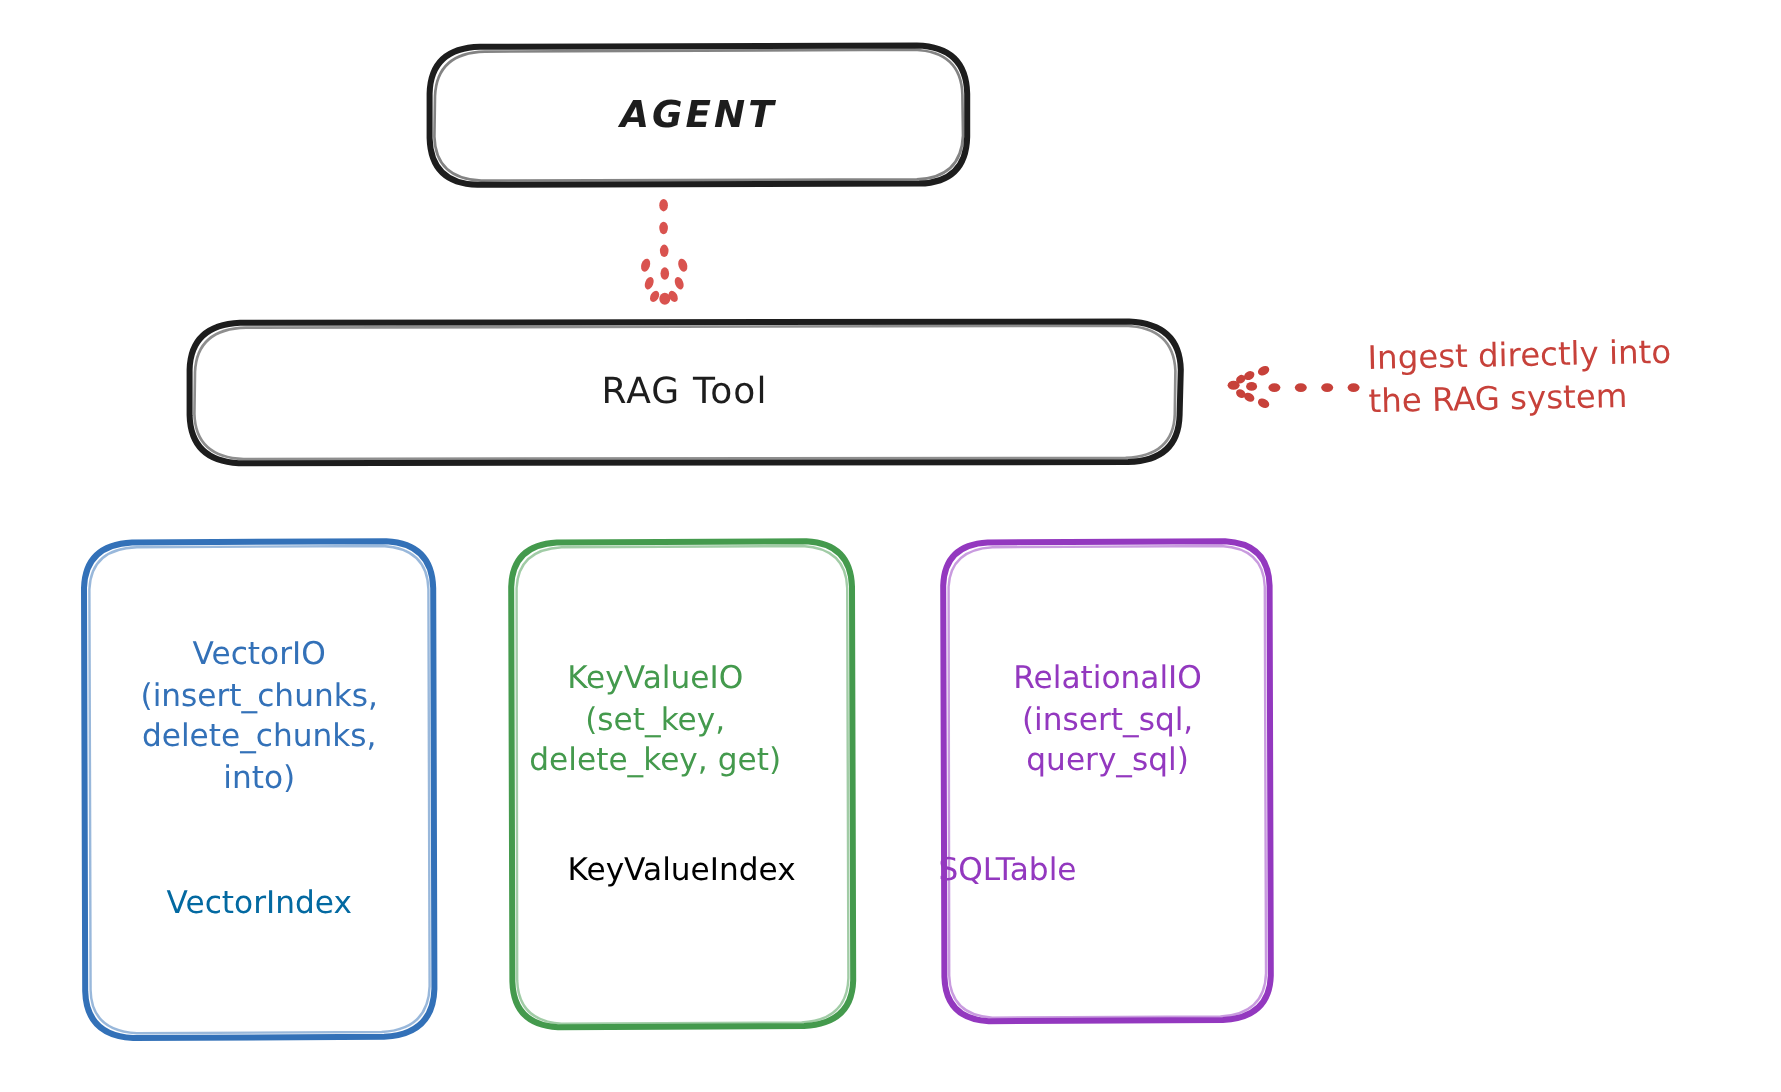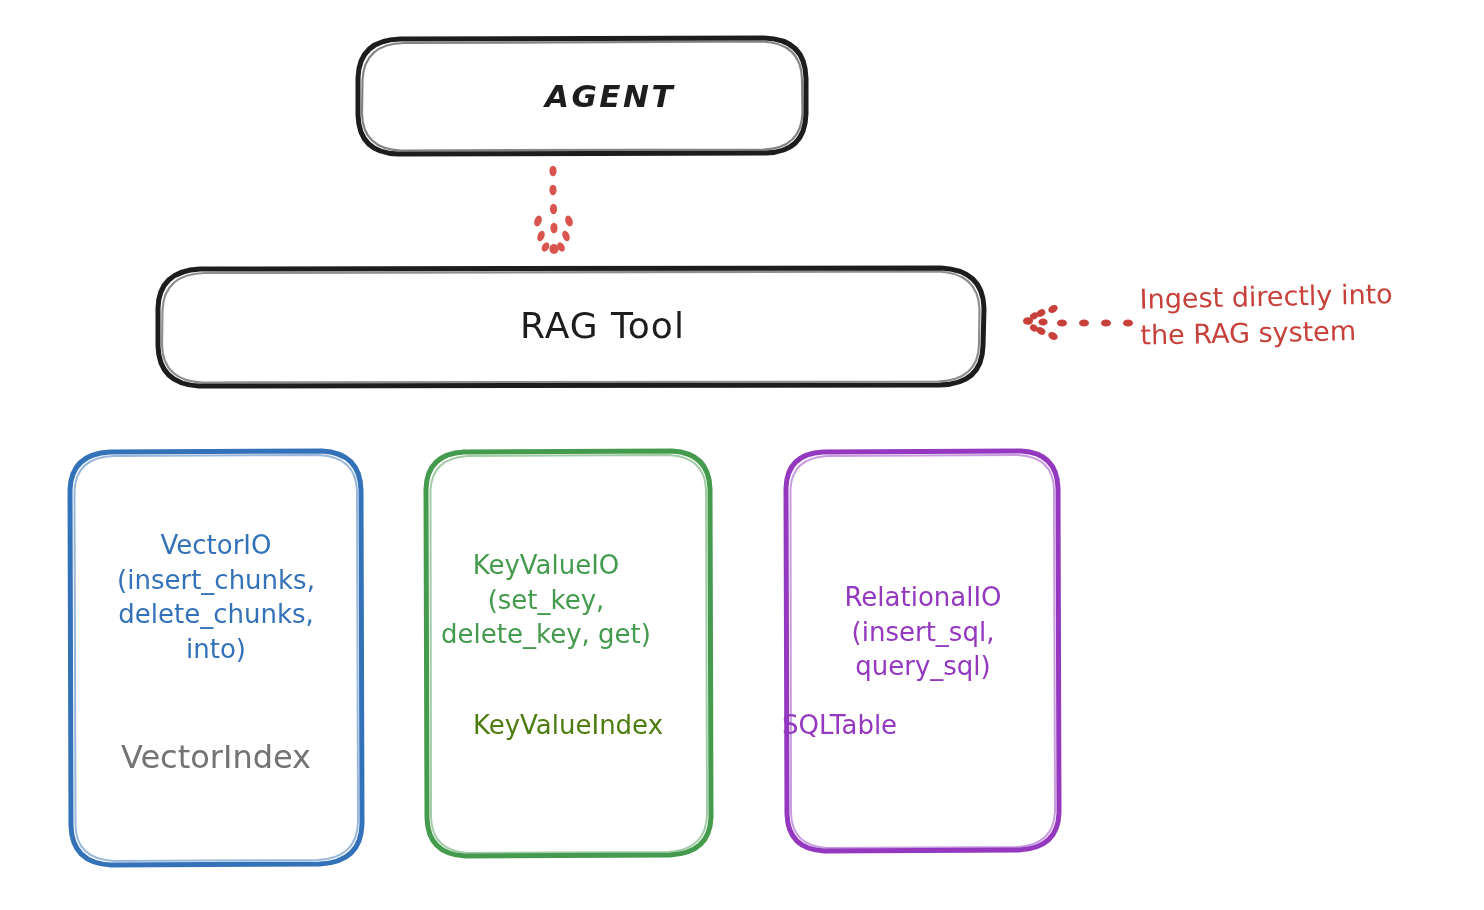--- a/index.html
+++ b/index.html
@@ -31,63 +31,60 @@
   }
   #agent-label {
     left: 357px; top: 38px;
     width: 450px; height: 116px;
     display: flex; align-items: center; justify-content: center;
     font-size: 31px;
     font-weight: 600;
     font-style: italic;
     color: #1d1d1d;
     letter-spacing: 2.5px;
-    padding-left: 28px;
   }
   #rag-label {
     left: 157px; top: 268px;
     width: 827px; height: 117px;
     display: flex; align-items: center; justify-content: center;
-    font-size: 36px;
+    font-size: 30px;
     color: #1d1d1d;
     letter-spacing: 1px;
-    margin-left: 32px;
   }
 
   .col-text {
     position: absolute;
     text-align: center;
     font-family: "DejaVu Sans", sans-serif;
     white-space: pre-line;
     pointer-events: none;
   }
   #vector-text {
     left: 70px; top: 528px; width: 292px;
     font-size: 26px; line-height: 1.33;
     color: #3371b8;
   }
   #vector-index {
     left: 70px; top: 738px; width: 292px;
-    font-size: 32px; color: #737373;
+    font-size: 26px; color: #0369a1;
   }
   #keyvalue-text {
     left: 396px; top: 548px; width: 300px;
     font-size: 26px; line-height: 1.33;
     color: #449a4d;
   }
   #keyvalue-index {
     left: 418px; top: 710px; width: 300px;
-    font-size: 26px; color: #4d7c0f;
+    font-size: 26px; color: #000000;
     text-align: center;
   }
   #relational-text {
     left: 782px; top: 548px; width: 282px;
     font-size: 26px; line-height: 1.33;
     color: #9338bf;
-    margin-top: 32px;
   }
   #relational-table {
     left: 782px; top: 710px; width: 282px;
     font-size: 26px; color: #9338bf;
     text-align: left;
   }
   
   #annotation-text {
     position: absolute;
     left: 1140px; top: 278px;

